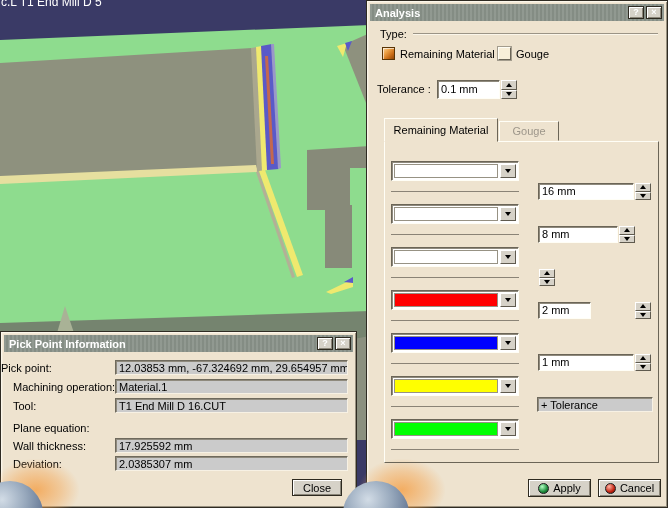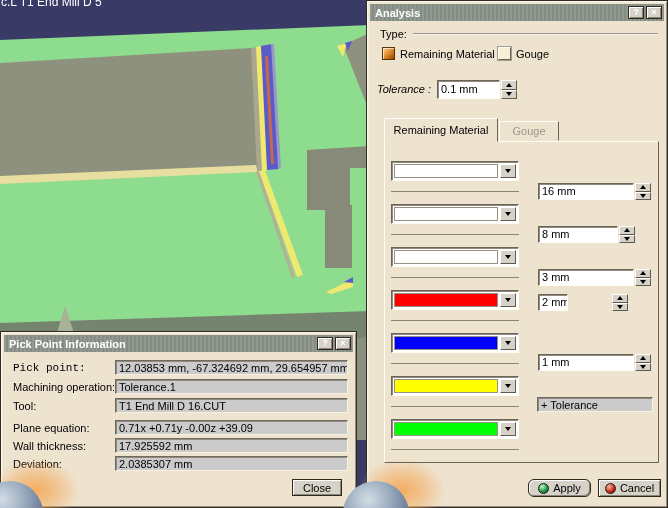--- a/index.html
+++ b/index.html
@@ -104,31 +104,30 @@
 
   <div class="win" id="pickwin" style="left:0; top:331px; width:357px; height:177px;padding-left:44px;">
     <div class="tbar">
       <span>Pick Point Information</span>
       <span class="tbtns">
         <span class="tbtn">?</span>
         <span class="tbtn">×</span>
       </span>
     </div>
 
-    <span class="lab" style="left:12px; top:30px;font-family:Liberation Mono, monospace;">Pick point:</span>
+    <span class="lab" style="left:0; top:30px;">Pick point:</span>
     <div class="sunken" style="position:absolute; left:114px; top:28px; width:233px; height:15px;">12.03853 mm, -67.324692 mm, 29.654957 mm</div>
 
     <span class="lab" style="left:12px; top:49px;">Machining operation:</span>
-    <div class="sunken" style="position:absolute; left:114px; top:47px; width:233px; height:15px;">Tolerance.1</div>
+    <div class="sunken" style="position:absolute; left:114px; top:47px; width:233px; height:15px;">Material.1</div>
 
     <span class="lab" style="left:12px; top:68px;">Tool:</span>
     <div class="sunken" style="position:absolute; left:114px; top:66px; width:233px; height:15px;">T1 End Mill D 16.CUT</div>
 
     <span class="lab" style="left:12px; top:90px;">Plane equation:</span>
-    <div class="sunken" style="position:absolute; left:114px; top:88px; width:233px; height:15px;">0.71x +0.71y -0.00z +39.09</div>
 
     <span class="lab" style="left:12px; top:108px;">Wall thickness:</span>
     <div class="sunken" style="position:absolute; left:114px; top:106px; width:233px; height:15px;">17.925592 mm</div>
 
     <span class="lab" style="left:12px; top:126px;">Deviation:</span>
     <div class="sunken" style="position:absolute; left:114px; top:124px; width:233px; height:15px;">2.0385307 mm</div>
 
     <div class="btn" style="right:14px; bottom:11px; width:50px; height:17px;">
       <span>Close</span>
     </div>
@@ -147,21 +146,21 @@
     </div>
 
     <span class="lab" style="left:13px; top:27px;">Type:</span>
     <div class="hline" style="left:46px; right:9px; top:32px;"></div>
 
     <span class="cbx on" style="left:15px; top:46px;"></span>
     <span class="lab" style="left:33px; top:47px;">Remaining Material</span>
     <span class="cbx off" style="left:131px; top:46px;"></span>
     <span class="lab" style="left:149px; top:47px;">Gouge</span>
 
-    <span class="lab" style="left:10px; top:82px;font-style:italic;">Tolerance :</span>
+    <span class="lab" style="left:10px; top:82px;">Tolerance :</span>
     <div class="spin" style="left:70px; top:79px; width:80px; height:19px;">
       <span class="sfield" style="line-height:16px;">0.1 mm</span>
       <span class="sbtns">
         <span class="sbtn">
             <span class="tri-up"></span>
           </span>
         <span class="sbtn">
             <span class="tri-down"></span>
           </span>
       </span>
@@ -241,31 +240,30 @@
       <span class="sbtns">
           <span class="sbtn">
             <span class="tri-up"></span>
           </span>
           <span class="sbtn">
             <span class="tri-down"></span>
           </span>
         </span>
     </div>
     <div class="spin" style="left:171px; top:268px; width:113px;">
-      <span class="sfield">3 mm</span>
-      <span class="sbtns">
-          <span class="sbtn">
-            <span class="tri-up"></span>
-          </span>
-          <span class="sbtn">
-            <span class="tri-down"></span>
-          </span>
-        </span>
-    </div>
-    <div class="spin" style="left:171px; top:293px; width:90px;gap:43px;">
+      <span class="sbtns">
+          <span class="sbtn">
+            <span class="tri-up"></span>
+          </span>
+          <span class="sbtn">
+            <span class="tri-down"></span>
+          </span>
+        </span>
+    </div>
+    <div class="spin" style="left:171px; top:301px; width:113px;gap:43px;">
       <span class="sfield">2 mm</span>
       <span class="sbtns">
           <span class="sbtn">
             <span class="tri-up"></span>
           </span>
           <span class="sbtn">
             <span class="tri-down"></span>
           </span>
         </span>
     </div>
@@ -276,21 +274,21 @@
             <span class="tri-up"></span>
           </span>
           <span class="sbtn">
             <span class="tri-down"></span>
           </span>
         </span>
     </div>
 
     <div class="sunken" style="position:absolute; left:170px; top:396px; width:116px; height:15px;">+ Tolerance</div>
 
-    <div class="btn" style="left:161px; top:478px; width:63px; height:18px;border-radius:6px;">
+    <div class="btn" style="left:161px; top:478px; width:63px; height:18px;">
       <span class="ball g"></span>
       <span>Apply</span>
     </div>
     <div class="btn" style="left:231px; top:478px; width:63px; height:18px;">
       <span class="ball r"></span>
       <span>Cancel</span>
     </div>
 
     <div class="planet-glow"></div>
     <div class="planet"></div>

